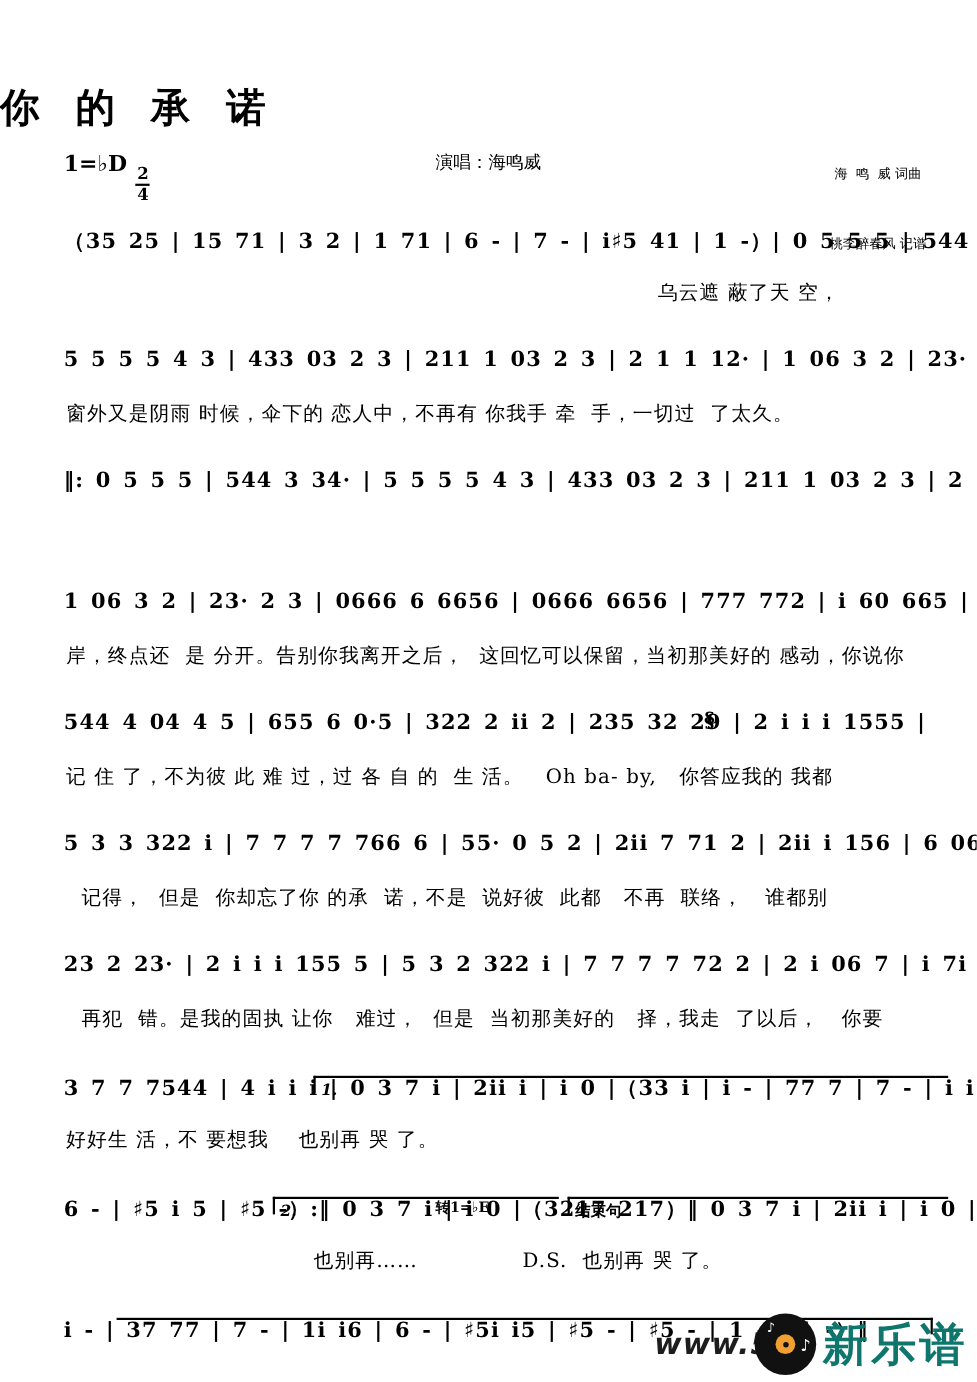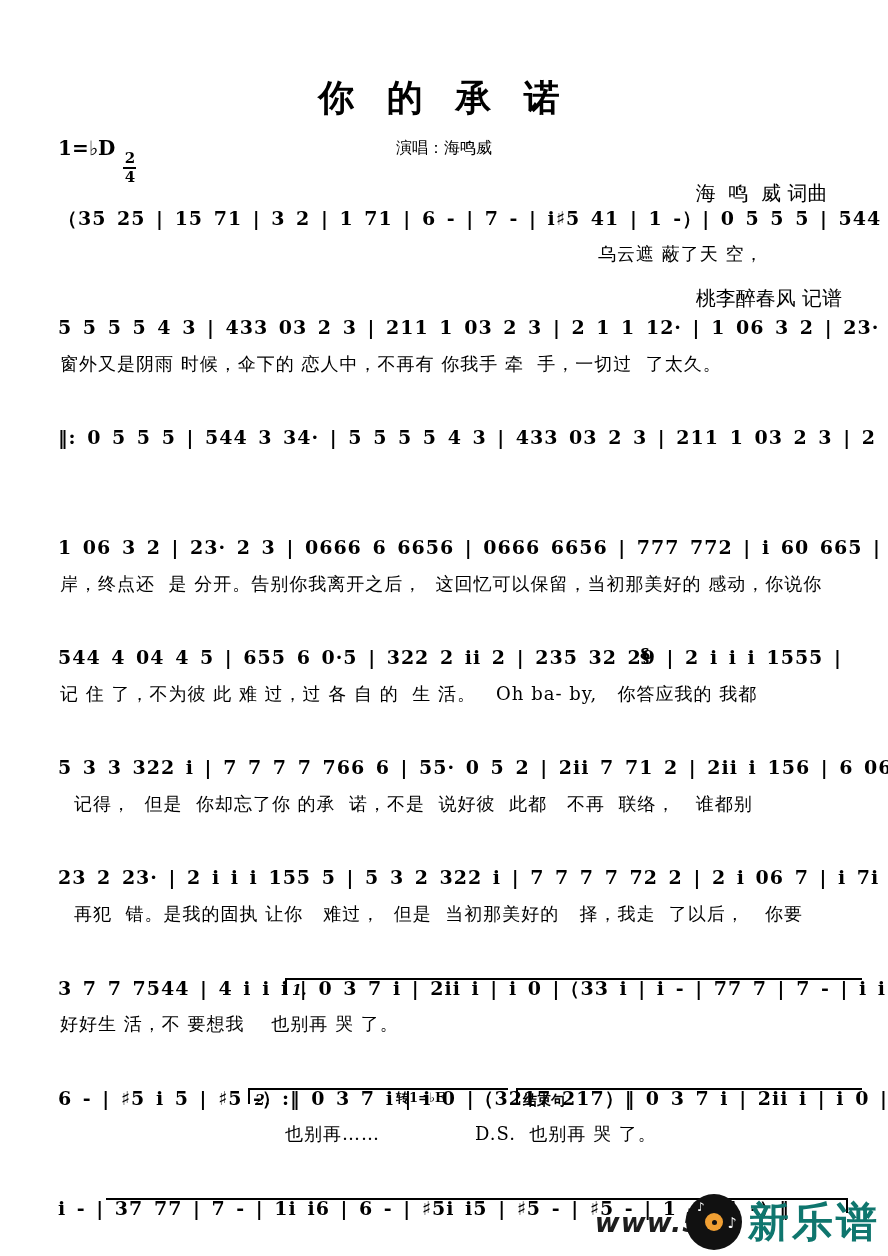--- a/index.html
+++ b/index.html
@@ -4,36 +4,36 @@
 <style>
   html,body{margin:0;padding:0;}
   body{
     width:888px;height:1256px;background:#ffffff;color:#000;
     font-family:"DejaVu Serif", serif;
     position:relative;overflow:hidden;
   }
   
   .header{position:relative;height:182px;}
   .title{
-    position:absolute;top:74px;left:0;width:100%;text-align:center;
+    position:absolute;top:74px;left:0;width:100%;text-align:left;
     font-size:36px;font-weight:bold;letter-spacing:10px;white-space:pre;
   }
   .keysig{position:absolute;left:58px;top:136px;font-size:20px;font-weight:bold;white-space:pre;text-align:center;}
   .frac{display:inline-flex;flex-direction:column;align-items:center;vertical-align:-8px;margin-left:8px;font-size:15px;line-height:1;font-weight:bold;}
   .frac .fbar{width:13px;border-top:2px solid #000;margin:1px 0;}
   .performer{position:absolute;top:138px;left:0;width:100%;text-align:center;font-size:16px;}
-  .credits{position:absolute;top:106px;right:46px;text-align:left;font-size:20px;line-height:1.75;white-space:pre;}
+  .credits{position:absolute;top:106px;right:46px;text-align:center;font-size:12px;line-height:1.75;white-space:pre;}
   
   .score{position:relative;}
   .line{position:relative;height:86px;padding-left:58px;box-sizing:border-box;}
   .notes{
     margin-top:24px;font-size:19px;font-weight:bold;letter-spacing:1px;word-spacing:3px;
     white-space:pre;overflow:hidden;height:26px;
   }
-  .lyrics{margin-top:10px;font-size:18px;letter-spacing:1px;white-space:pre;overflow:hidden;height:26px;}
+  .lyrics{margin-top:22px;font-size:18px;letter-spacing:1px;white-space:pre;overflow:hidden;height:26px;}
   .segno{position:absolute;top:-2px;font-size:19px;font-weight:bold;}
   .volta{position:absolute;top:2px;height:14px;border-top:2px solid #000;border-left:2px solid #000;}
   .vlabel{font-size:14px;font-style:italic;font-weight:bold;margin-left:5px;display:inline-block;line-height:13px;}
   .endlbl{font-style:normal;font-size:14px;}
   .modlabel{position:absolute;top:3px;font-size:13px;font-weight:bold;white-space:pre;}
   .overline{position:absolute;top:2px;height:13px;border-top:2px solid #000;border-right:2px solid #000;}
   
   .watermark{position:absolute;right:8px;bottom:6px;display:flex;align-items:center;}
   .wm-url{
     font-family:"DejaVu Sans", sans-serif;font-weight:bold;font-style:italic;

